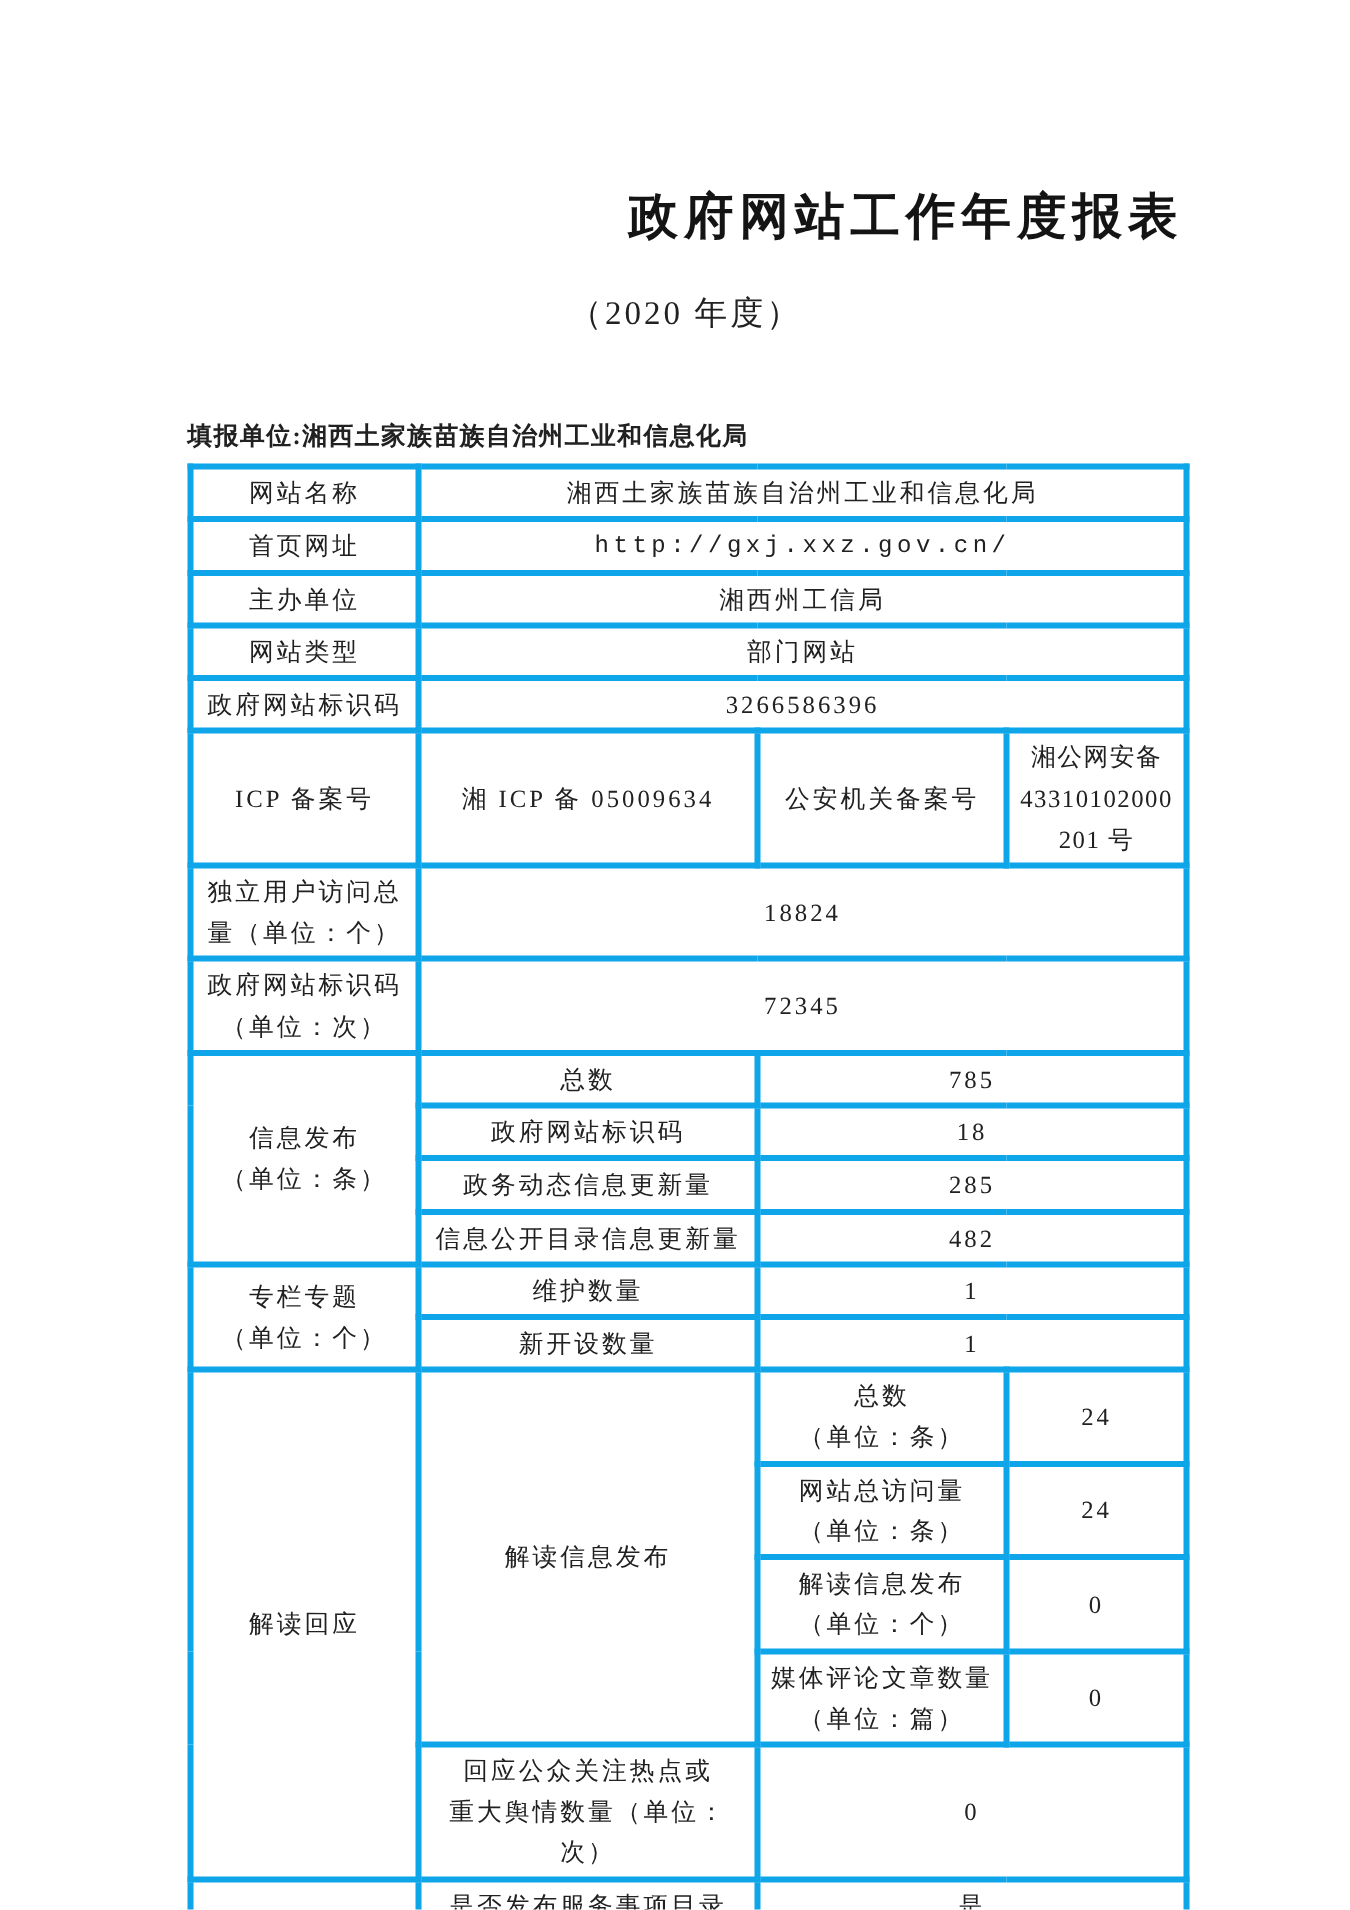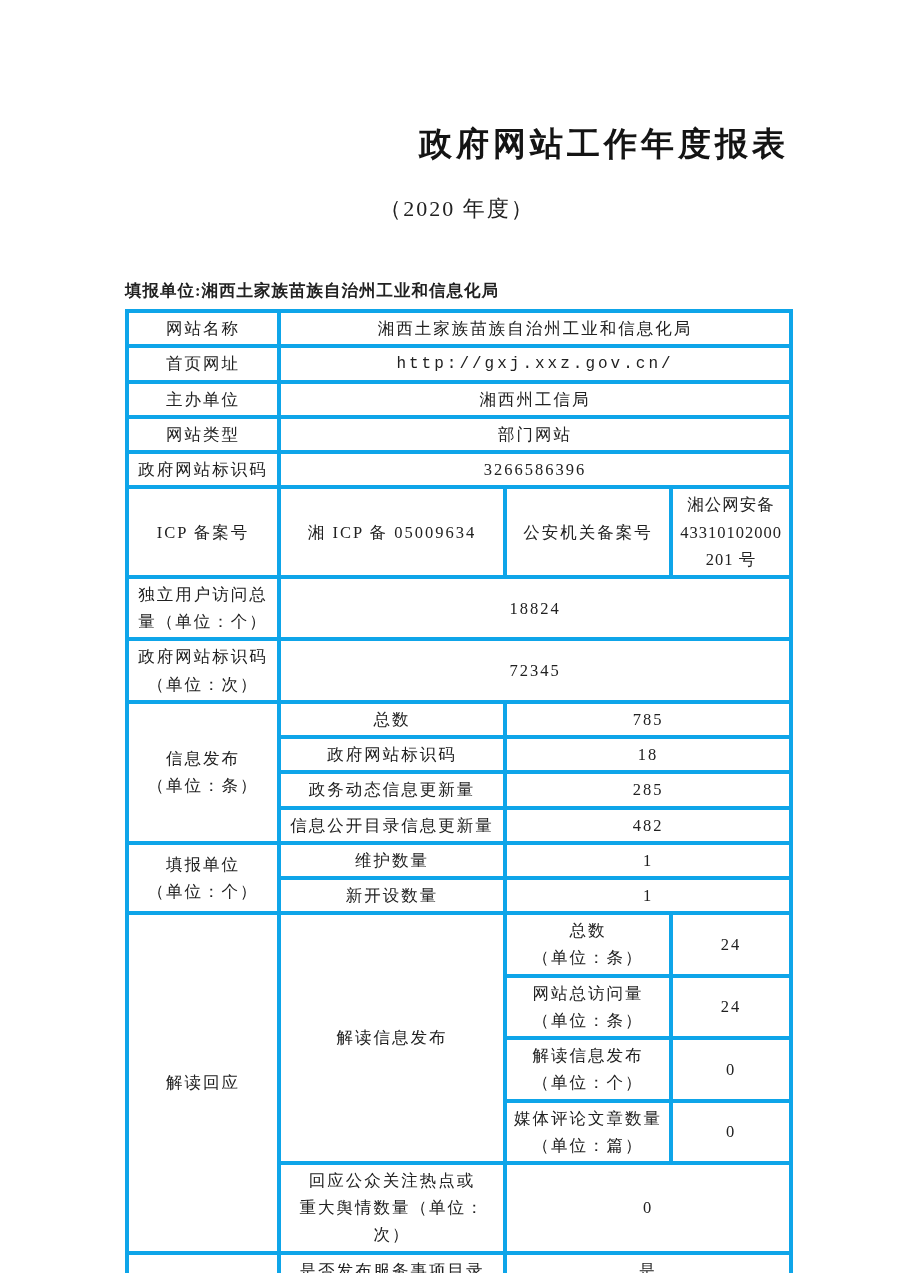--- a/index.html
+++ b/index.html
@@ -143,21 +143,21 @@
       <tr class="rh30">
         <td>政务动态信息更新量</td>
         <td colspan="2">285</td>
       </tr>
       <tr class="rh30">
         <td>信息公开目录信息更新量</td>
         <td colspan="2">482</td>
       </tr>
 
       <tr class="rh30">
-        <td rowspan="2">填报单位
+        <td rowspan="2">专栏专题
 （单位：个）</td>
         <td>维护数量</td>
         <td colspan="2">1</td>
       </tr>
       <tr class="rh30">
         <td>新开设数量</td>
         <td colspan="2">1</td>
       </tr>
 
       <tr class="rh54">

